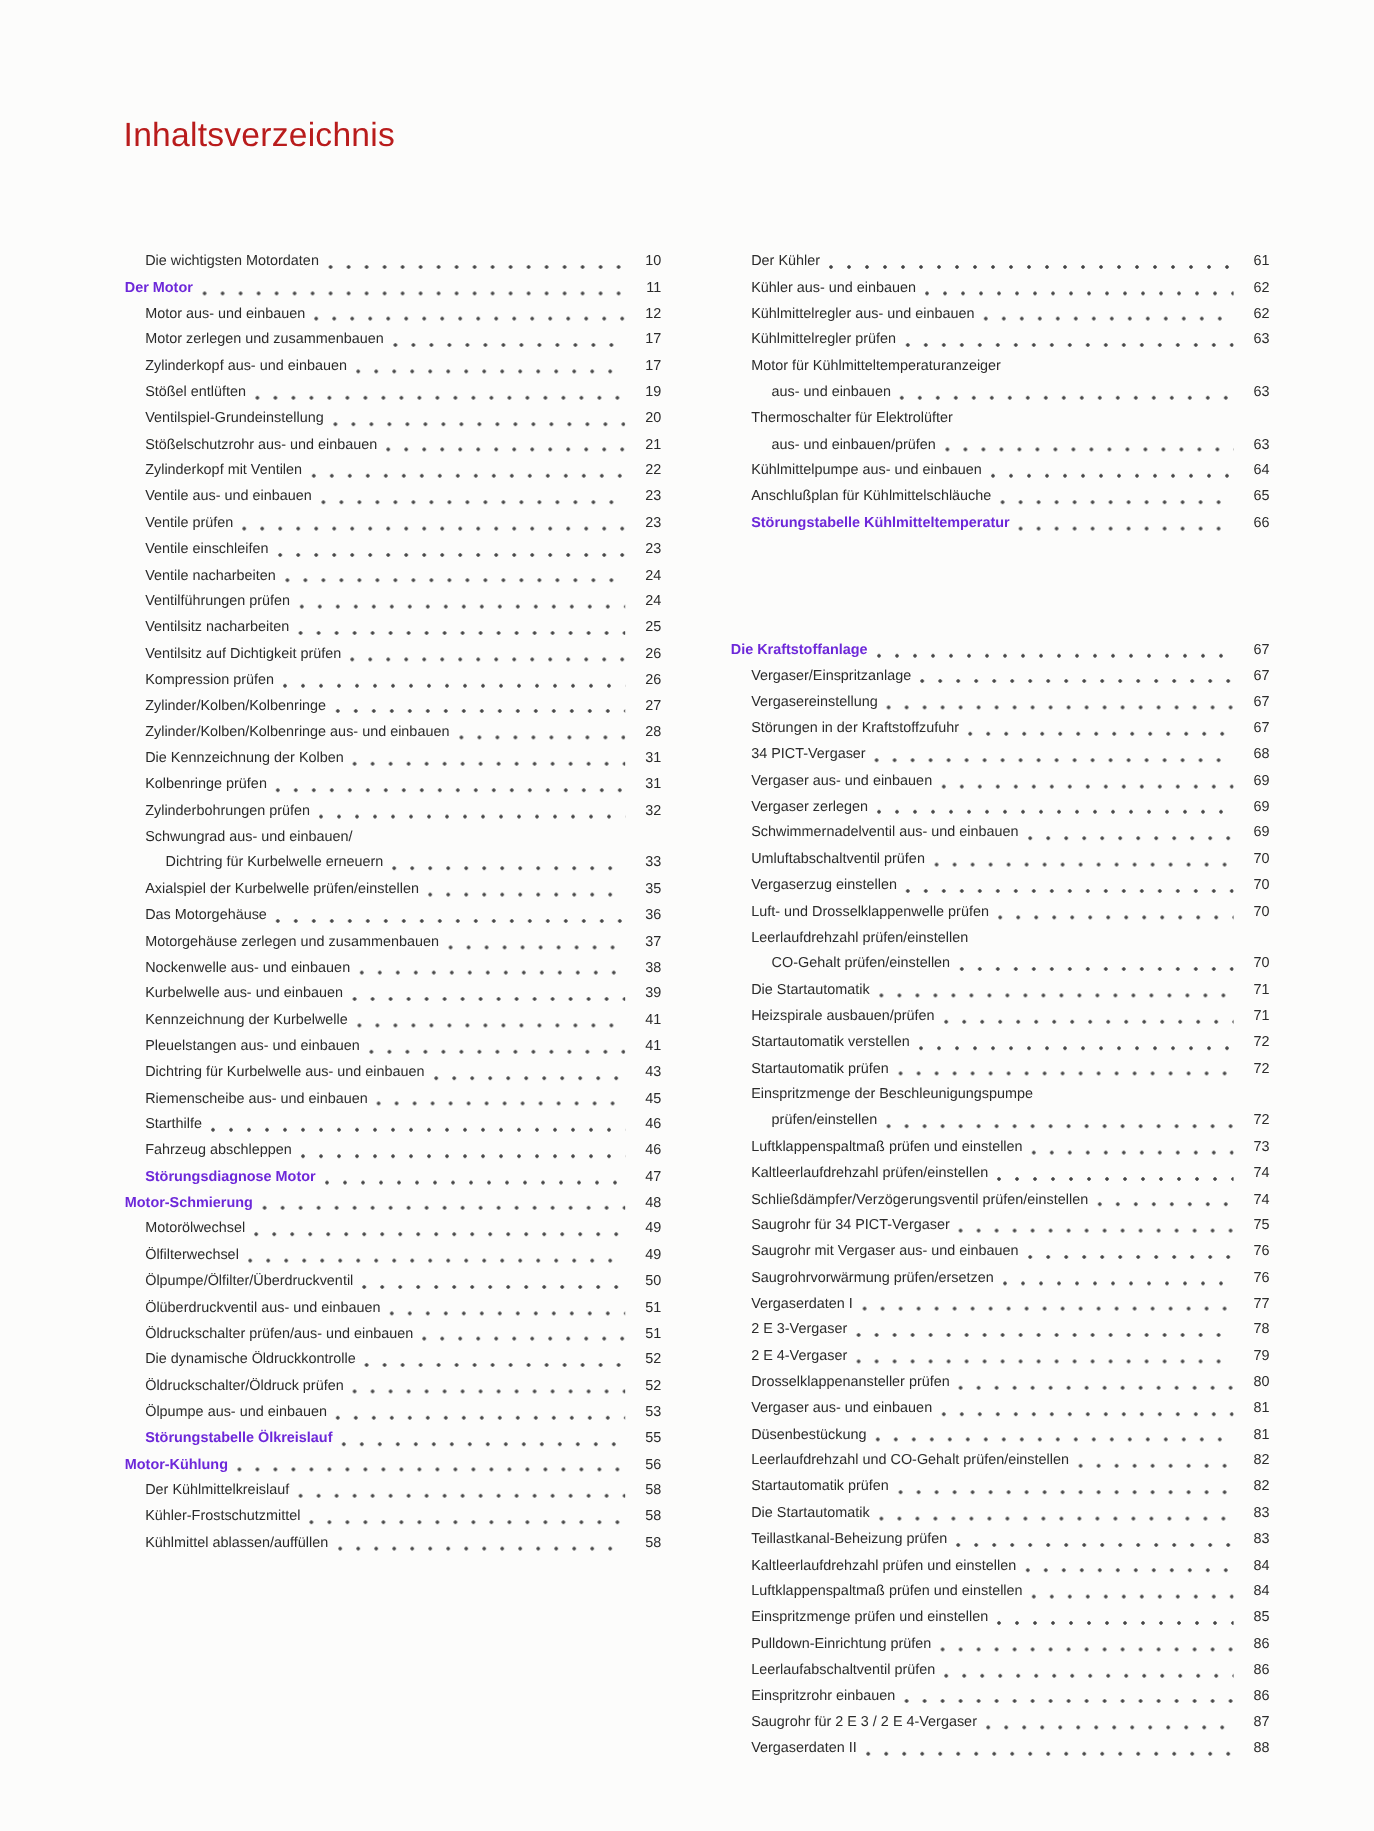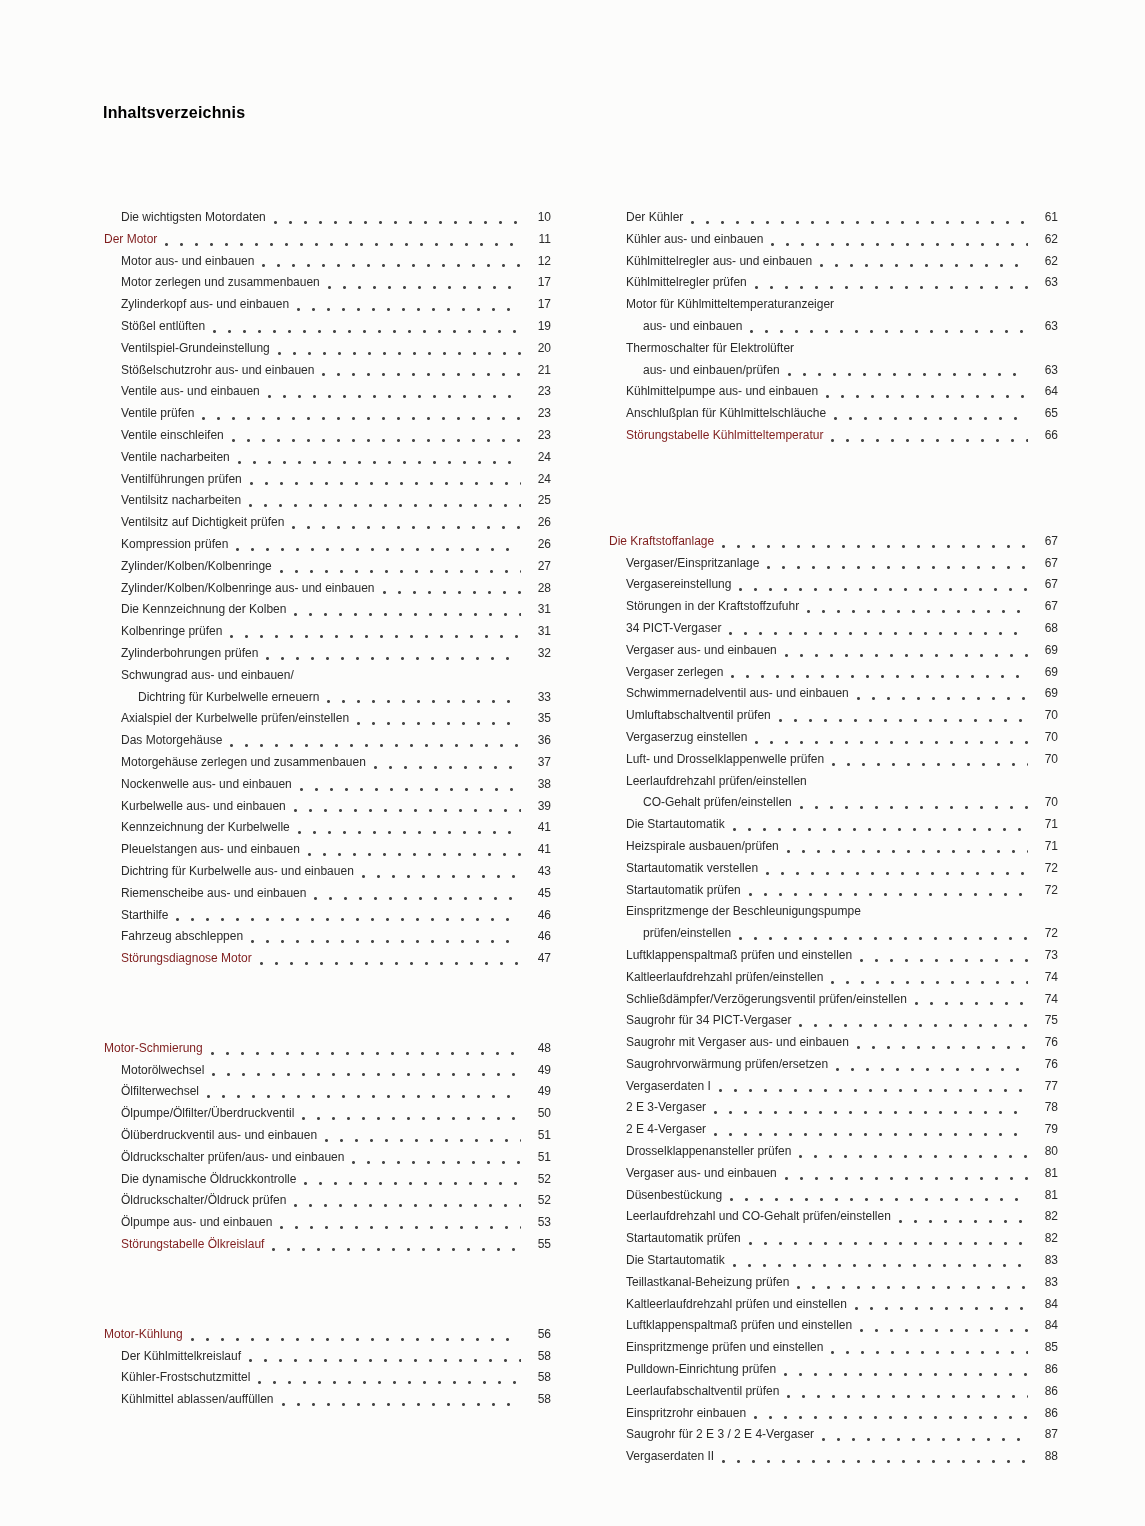--- a/index.html
+++ b/index.html
@@ -14,52 +14,52 @@
     background: #fcfcfb;
     overflow: hidden;
     font-family: "Liberation Sans", "DejaVu Sans", sans-serif;
     color: #2b2b2b;
   }
   .title {
     position: absolute;
     left: 103px;
     top: 98px;
     margin: 0;
-    font-size: 16px;
+    font-size: 28px;
     line-height: 30px;
-    font-weight: 700;
-    color: #000000;
+    font-weight: 400;
+    color: #b91c1c;
     letter-spacing: 0.2px;
   }
   .col {
     position: absolute;
     top: 207px;
     font-size: 12px;
   }
   .col-left  { left: 104px; width: 447px; }
   .col-right { left: 609px; width: 449px; }
 
   .block { margin: 0; }
   
-  .col-left  .block + .block { margin-top: 68px; }
+  .col-left  .block + .block { }
   .col-right .block + .block { margin-top: 84px; }
 
   .row {
     display: flex;
     align-items: flex-end;
     line-height: 21.8px;
     height: 21.8px;
   }
   .row .label { white-space: nowrap; }
   .row.item,
   .row.bold,
   .row.head  { padding-left: 17px; }
   .row.cont  { padding-left: 34px; justify-content: center; }
   .row.section .label,
-  .row.bold .label { font-weight: 400; color: #7f1d1d; }
+  .row.bold .label { font-weight: 700; color: #6d28d9; }
 
   .dots {
     flex: 1 1 auto;
     min-width: 4px;
     height: 5px;
     margin: 0 6px 4px 7px;
     background-image: radial-gradient(circle at 2.5px 2.5px, #464646 1.15px, rgba(0,0,0,0) 1.8px);
     background-size: 15px 5px;
     background-repeat: repeat-x;
     background-position: left center;
@@ -111,20 +111,25 @@
           <span class="label">Ventilspiel-Grundeinstellung</span>
           <span class="dots"></span>
           <span class="pagenum">20</span>
         </div>
         <div class="row item">
           <span class="label">Stößelschutzrohr aus- und einbauen</span>
           <span class="dots"></span>
           <span class="pagenum">21</span>
         </div>
         <div class="row item">
+          <span class="label">Zylinderkopf mit Ventilen</span>
+          <span class="dots"></span>
+          <span class="pagenum">22</span>
+        </div>
+        <div class="row item">
           <span class="label">Ventile aus- und einbauen</span>
           <span class="dots"></span>
           <span class="pagenum">23</span>
         </div>
         <div class="row item">
           <span class="label">Ventile prüfen</span>
           <span class="dots"></span>
           <span class="pagenum">23</span>
         </div>
         <div class="row item">

